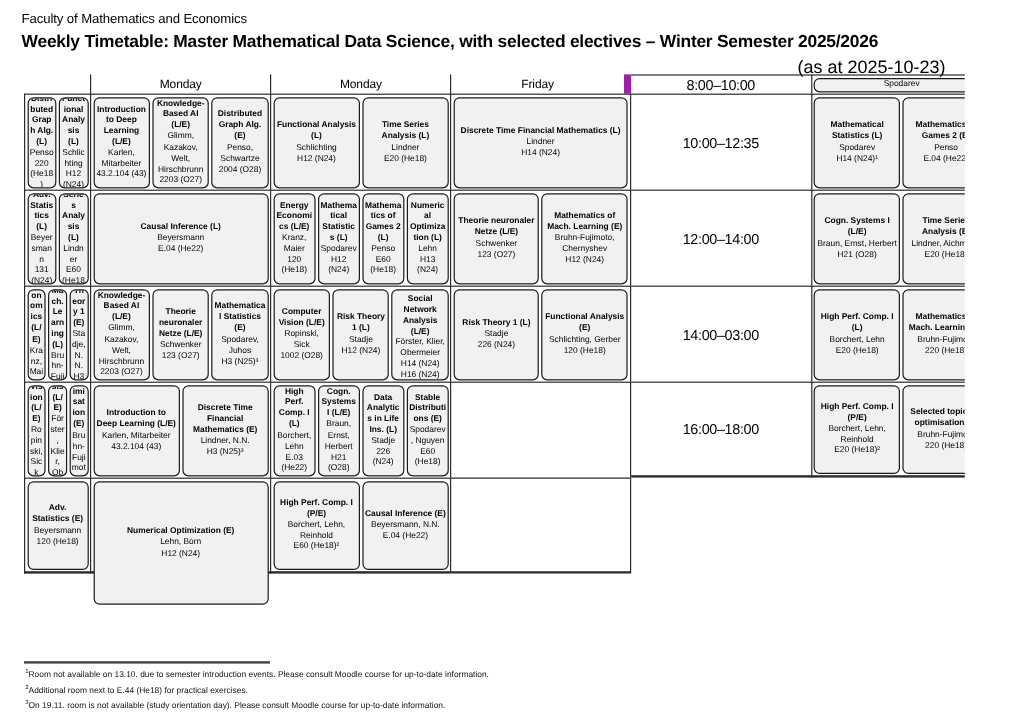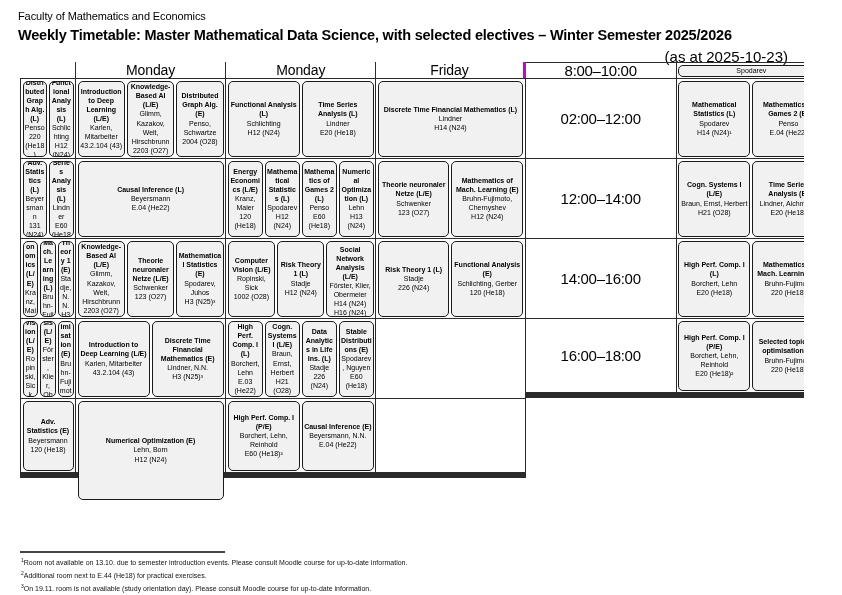--- a/index.html
+++ b/index.html
@@ -16,31 +16,31 @@
   .table {
     position:absolute; left:20px; top:62px;
     display:grid;
     grid-template-columns:55px repeat(5,150.2px);
     grid-template-rows:16px repeat(5,80px);
   }
   .table > div { border-color:#2b2b2b; }
   .day-head {
     border-left:1px solid #2b2b2b;
     display:flex; align-items:center; justify-content:center;
-    font-size:14px; letter-spacing:-0.1px;text-align:center;
+    font-size:10px; letter-spacing:-0.1px;text-align:center;
   }
-  .day-head.last { border-right:3px solid #a21caf; }
+  .day-head.last { border-right:6px solid #a21caf; }
   .time-cell {
     border-top:1px solid #2b2b2b;
     display:flex; align-items:center; justify-content:center;
-    font-size:15px; letter-spacing:-0.3px; white-space:nowrap;
+    font-size:12px; letter-spacing:-0.3px; white-space:nowrap;
   }
   .day-cell { border-left:1px solid #2b2b2b; border-top:1px solid #2b2b2b; position:relative; }
   .day-cell.last { border-right:1px solid #2b2b2b; }
-  .bottom-row { border-bottom:6px solid #b91c1c; }
+  .bottom-row { border-bottom:2px solid #b91c1c; }
 
   .cell-wrap { width:100%; height:100%; padding:1.5px; display:flex; gap:2px; }
   .course {
     flex:1 1 0; min-width:0;
     background:#f1f1f1; border:1px solid #1a1a1a; border-radius:5px;
     display:flex; flex-direction:column; justify-content:center; align-items:center;
     overflow:hidden; padding:1px 1px;
     font-size:7px; line-height:1.3; text-align:center;
     overflow-wrap:break-word; word-break:break-word; hyphens:auto;
     position:relative; z-index:2;
@@ -128,21 +128,21 @@
       </div>
       <div class="day-cell last">
         <div class="cell-wrap">
           <div class="course">
             <div class="t">Discrete Time Financial Mathematics (L)</div>
             <div class="p">Lindner</div>
             <div class="r">H14 (N24)</div>
           </div>
         </div>
       </div>
-      <div class="time-cell">02:00–12:00</div>
+      <div class="time-cell">10:00–12:35</div>
       <div class="day-cell">
         <div class="cell-wrap">
           <div class="course">
             <div class="t">Mathematical Statistics (L)</div>
             <div class="p">Spodarev</div>
             <div class="r">H14 (N24)¹</div>
           </div>
           <div class="course">
             <div class="t">Mathematics of Games 2 (E)</div>
             <div class="p">Penso</div>
@@ -291,21 +291,21 @@
             <div class="p">Stadje</div>
             <div class="r">226 (N24)</div>
           </div>
           <div class="course">
             <div class="t">Functional Analysis (E)</div>
             <div class="p">Schlichting, Gerber</div>
             <div class="r">120 (He18)</div>
           </div>
         </div>
       </div>
-      <div class="time-cell">14:00–16:00</div>
+      <div class="time-cell">14:00–03:00</div>
       <div class="day-cell">
         <div class="cell-wrap">
           <div class="course">
             <div class="t">High Perf. Comp. I (L)</div>
             <div class="p">Borchert, Lehn</div>
             <div class="r">E20 (He18)</div>
           </div>
           <div class="course">
             <div class="t">Mathematics of Mach. Learning (L)</div>
             <div class="p">Bruhn-Fujimoto</div>

